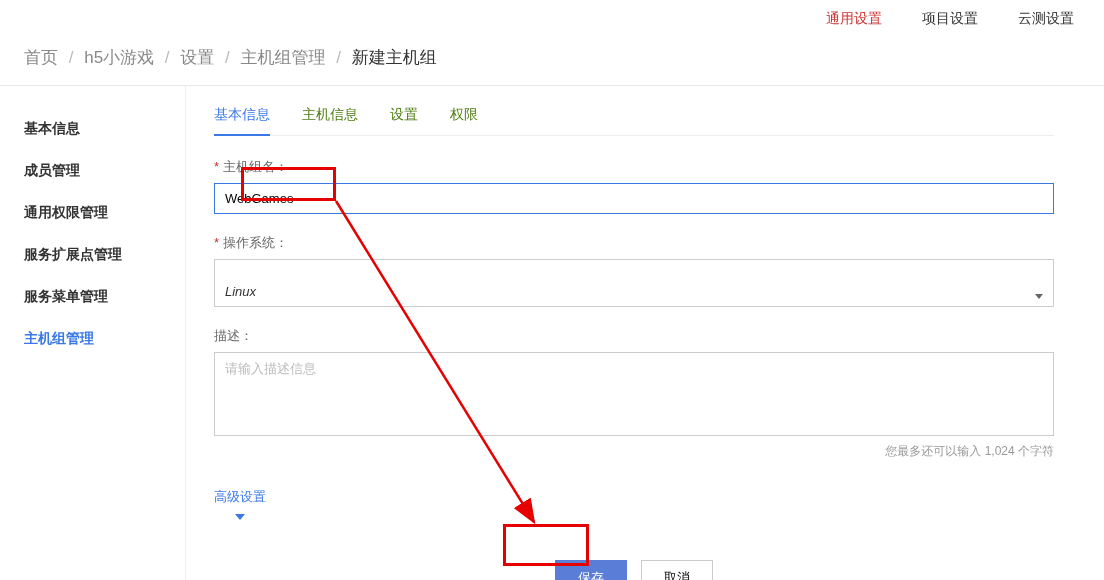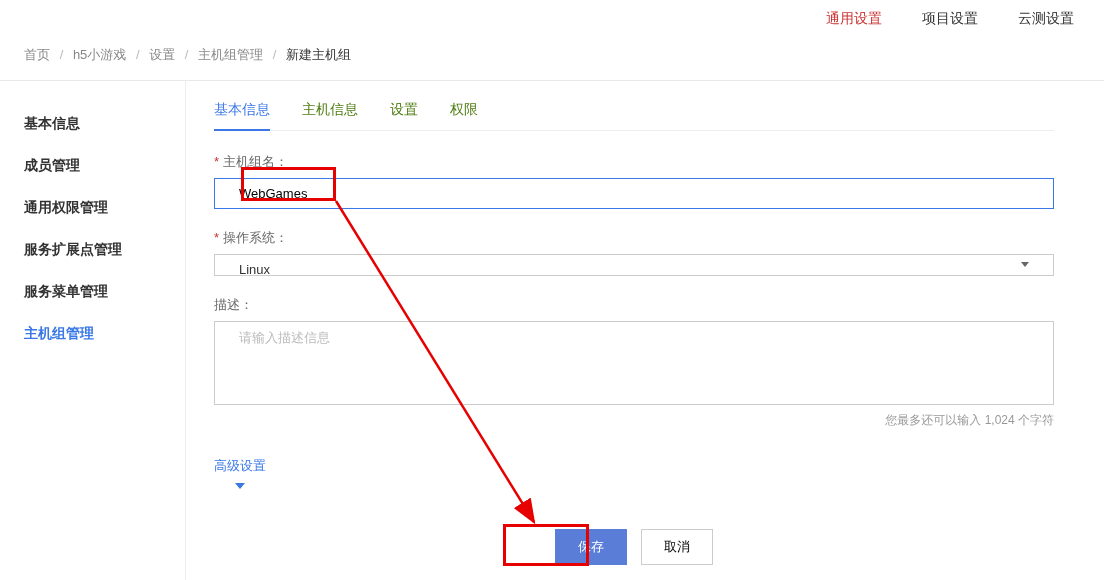--- a/index.html
+++ b/index.html
@@ -2,21 +2,21 @@
 <html><head>
   <meta charset="utf-8">
   <style>
     * { box-sizing: border-box; margin: 0; padding: 0; }
     body { font-family: -apple-system, "Microsoft YaHei", Arial, sans-serif; font-size: 13px; color: #333; background: #fff; width: 1104px; height: 580px; position: relative; overflow: hidden; }
 
     .top-nav { display: flex; justify-content: flex-end; padding: 10px 30px 8px 0; gap: 40px; }
     .top-nav-item { cursor: pointer; font-size: 14px; }
     .top-nav-item.active { color: #cc3333; }
 
-    .breadcrumb { padding: 10px 16px 16px 24px; color: #666; font-size: 13px; border-bottom: 1px solid #e8e8e8; }
+    .breadcrumb { padding: 10px 16px 16px 24px; color: #666; font-size: 17px; border-bottom: 1px solid #e8e8e8; }
     .breadcrumb span { color: #888; }
     .breadcrumb .sep { margin: 0 6px; color: #bbb; }
     .breadcrumb .current { color: #333; }
     .breadcrumb .link { cursor: pointer; }
 
     .content { display: flex; }
 
     .sidebar { width: 185px; padding: 22px 0 0 24px; }
     .sidebar-item { font-size: 14px; font-weight: bold; padding: 12px 0; cursor: pointer; color: #333; }
     .sidebar-item.active { color: #3a78e7; }
@@ -25,25 +25,25 @@
 
     .tabs { display: flex; gap: 32px; border-bottom: 1px solid #eee; margin-bottom: 22px; }
     .tab { padding: 0 0 10px 0; font-size: 14px; cursor: pointer; color: #4d7c0f; }
     .tab.active { color: #3a78e7; border-bottom: 2px solid #3a78e7; margin-bottom: -1px; }
 
     .form-row { margin-bottom: 20px; }
     .form-label { font-size: 13px; color: #666; margin-bottom: 7px; display: block; }
     .required { color: #cc3333; margin-right: 4px; }
 
     .form-input, .form-select, .form-textarea {
-      width: 100%; border: 1px solid #ccc; padding: 7px 24px; font-size: 13px;
+      width: 100%; border: 1px solid #ccc; padding: 7px 10px; font-size: 13px;
       font-family: inherit; outline: none; background: #fff;
     }
     .form-input.focused { border: 1px solid #3a78e7; }
-    .form-select { position: relative; display: flex; align-items: flex-start; justify-content: space-between; cursor: pointer; height: 22px; }
+    .form-select { position: relative; display: flex; align-items: flex-end; justify-content: space-between; cursor: pointer; height: 48px; font-style: italic; }
     .caret-down { width: 0; height: 0; border-left: 4px solid transparent; border-right: 4px solid transparent; border-top: 5px solid #666; }
     .form-textarea { height: 84px; resize: none; }
     .form-textarea::placeholder { color: #bbb; }
 
     .char-hint { text-align: right; color: #999; font-size: 12px; margin-top: 4px; }
 
     .advanced { color: #3a78e7; font-size: 13px; cursor: pointer; display: inline-flex; align-items: center; gap: 8px; margin-top: 8px; margin-bottom: 40px; flex-direction: column; }
     .chevron-down { width: 0; height: 0; border-left: 5px solid transparent; border-right: 5px solid transparent; border-top: 6px solid #3a78e7; }
 
     .button-row { display: flex; justify-content: center; gap: 14px; }

